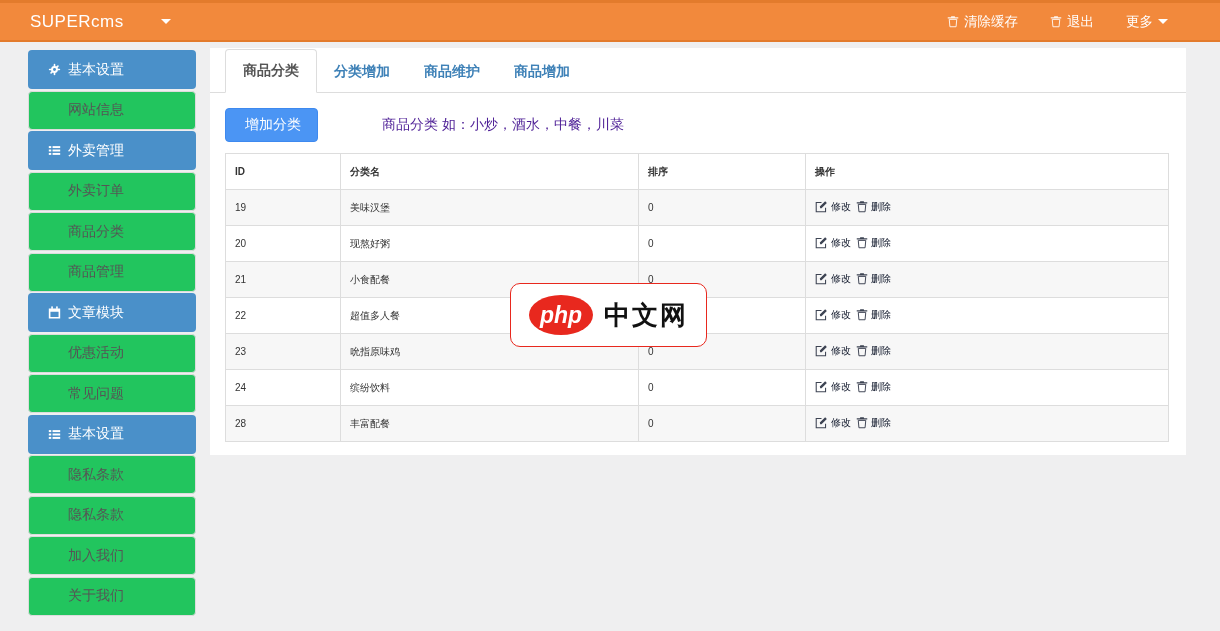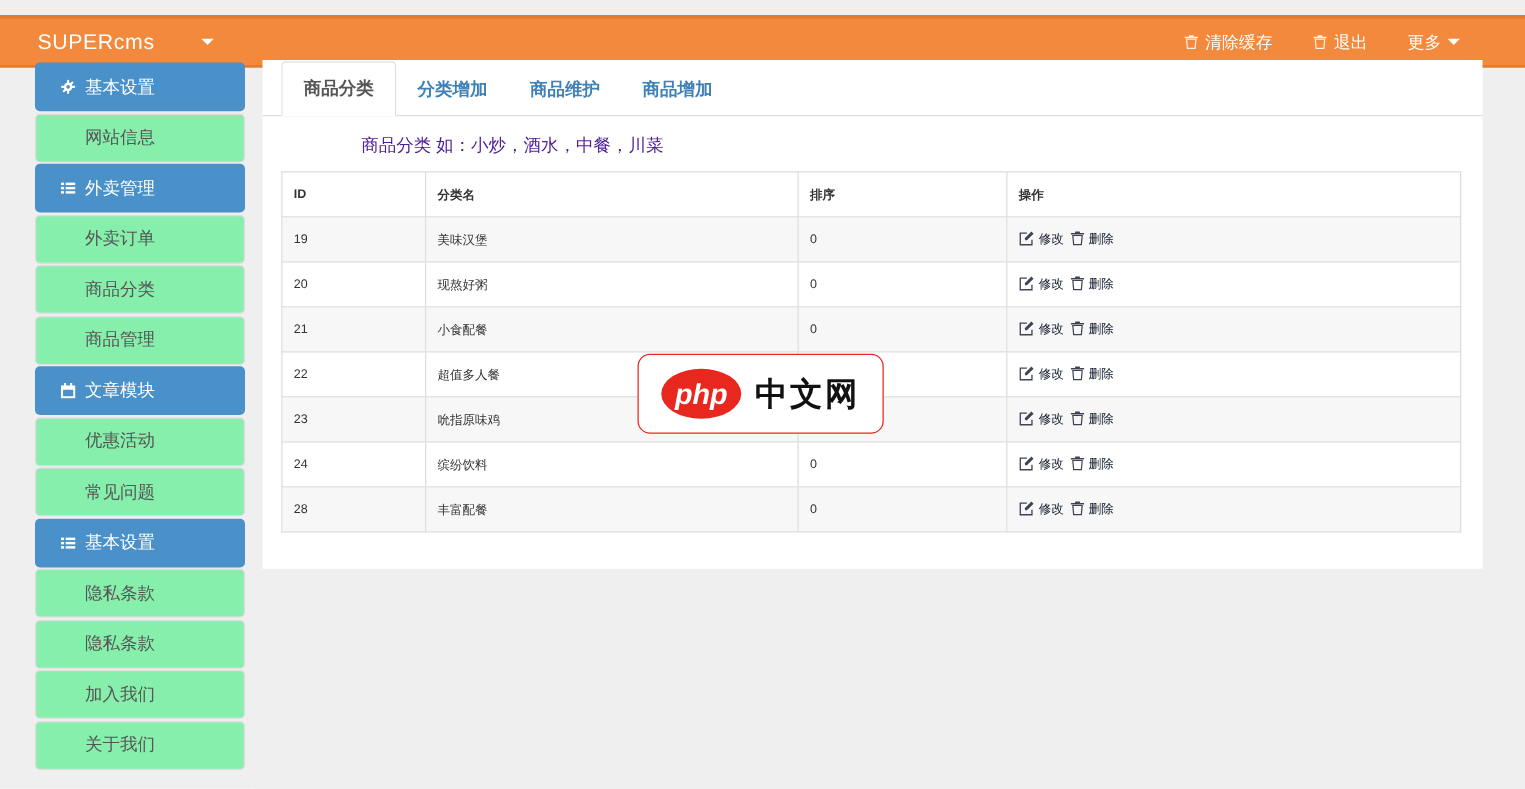--- a/index.html
+++ b/index.html
@@ -8,41 +8,41 @@
     position:relative; overflow:hidden;
     background:#efeff0;
     font-family:"Liberation Sans","DejaVu Sans",sans-serif;
     font-size:14px; color:#333;
   }
   .icon { display:inline-flex; align-items:center; line-height:0; }
   .icon svg { display:block; }
 
   
   .navbar {
-    position:absolute; left:0; top:12px; width:1220px; height:42px;
+    position:absolute; left:0; top:0; width:1220px; height:42px;
     background:#f2893c;
     border-top:3px solid #e37b2c; border-bottom:2px solid #e37b2c;
     display:flex; align-items:center; justify-content:space-between;
     padding:0 52px 0 30px; color:#fff;
   }
   .brand { display:flex; align-items:center; gap:37px; cursor:pointer; }
   .brand-text { font-size:17px; letter-spacing:.5px; }
   .caret { width:0; height:0; border-left:5px solid transparent; border-right:5px solid transparent; border-top:5px solid #fff; display:inline-block; }
   .nav-right { display:flex; align-items:center; gap:32px; font-size:13.5px; }
   .nav-item { display:flex; align-items:center; gap:5px; cursor:pointer; }
   .nav-item .icon { opacity:.9; }
 
   
   .sidebar { position:absolute; left:28px; top:50px; width:168px; }
   .side-item {
     height:39px; margin-bottom:1.5px; border-radius:4px;
     display:flex; align-items:center; font-size:14px; cursor:pointer;
   }
   .side-header { background:#4a90c9; color:#fff; padding-left:20px; gap:7px; }
-  .side-link { background:#86efac; border:1px solid #dcdcdc; color:#555; padding-left:39px; }
+  .side-link { background:#22c55e; border:1px solid #dcdcdc; color:#555; padding-left:39px; }
 
   
   .panel { position:absolute; left:210px; top:48px; width:976px; height:407px; background:#fff; }
   .tabs { display:flex; align-items:flex-end; height:45px; border-bottom:1px solid #ddd; padding-left:15px; }
   .tab { font-weight:bold; font-size:14px; padding:12px 17px; margin-bottom:-1px; cursor:pointer; }
   .tab.active { color:#555; background:#fff; border:1px solid #ddd; border-bottom:1px solid #fff; border-radius:4px 4px 0 0; }
   .tab.inactive { color:#3e81b7; }
 
   .content { padding:8px 18px 0 15px; }
   .toolbar { display:flex; align-items:center; margin:7px 0 11px 0; }
@@ -194,20 +194,24 @@
 
 <div class="panel">
   <div class="tabs">
       <div class="tab active"><span>商品分类</span></div>
       <div class="tab inactive"><span>分类增加</span></div>
       <div class="tab inactive"><span>商品维护</span></div>
       <div class="tab inactive"><span>商品增加</span></div>
     </div>
   <div class="content">
     <div class="toolbar">
+      <button class="btn-add">
+        <span class="icon"></span>
+        <span>增加分类</span>
+      </button>
       <span class="hint">商品分类 如：小炒，酒水，中餐，川菜</span>
     </div>
     <table>
       <colgroup>
           <col style="width: 115px;">
           <col style="width: 298px;">
           <col style="width: 167px;">
           <col style="width: 363px;">
         </colgroup>
       <thead>

